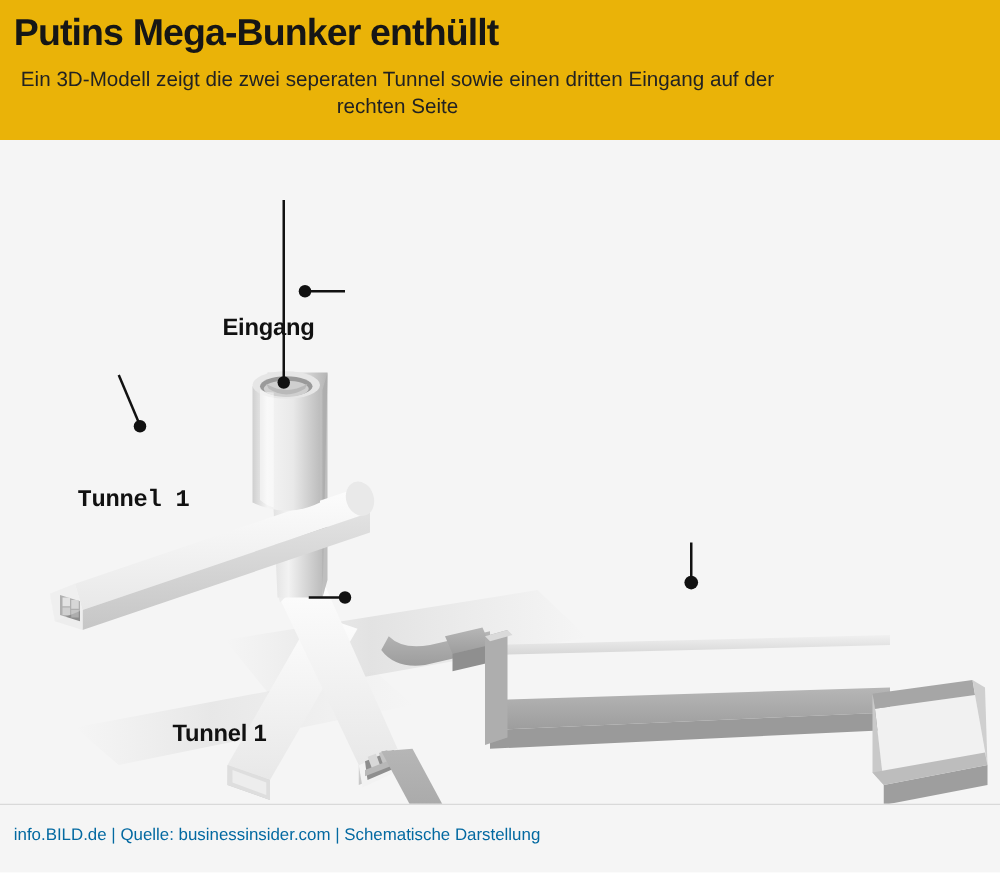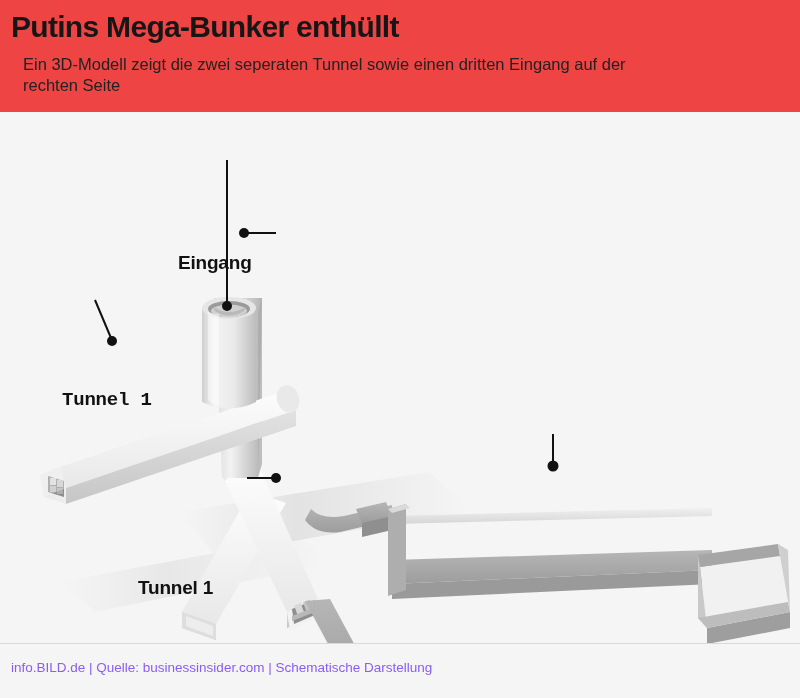--- a/index.html
+++ b/index.html
@@ -16,58 +16,59 @@
     height: 698px;
     background: #f5f5f5;
     overflow: hidden;
   }
   
   #header {
     position: absolute;
     left: 0; top: 0;
     width: 800px;
     height: 112px;
-    background: #ef4444;
+    background: #eab308;
   }
   #headline {
     position: absolute;
     left: 11px;
     top: 10px;
     font-family: "Liberation Sans", sans-serif;
     font-size: 30px;
     font-weight: bold;
     letter-spacing: -0.7px;
     color: #161616;
     white-space: nowrap;
   }
   #subline {
     position: absolute;
-    left: 23px;
+    left: 8px;
     top: 54px;
     width: 620px;
     font-size: 16.5px;
     font-weight: normal;
     line-height: 21px;
     color: #222222;
+    text-align: center;
   }
   
   #footer-rule {
     position: absolute;
     left: 0;
     top: 643px;
     width: 800px;
     height: 1px;
     background: #d9d9d9;
   }
   #footer-text {
     position: absolute;
     left: 11px;
     top: 660px;
     font-size: 13.5px;
-    color: #8b5cf6;
+    color: #0369a1;
     white-space: nowrap;
   }
   
   #stage {
     position: absolute;
     left: 0;
     top: 112px;
     width: 800px;
     height: 531px;
   }

